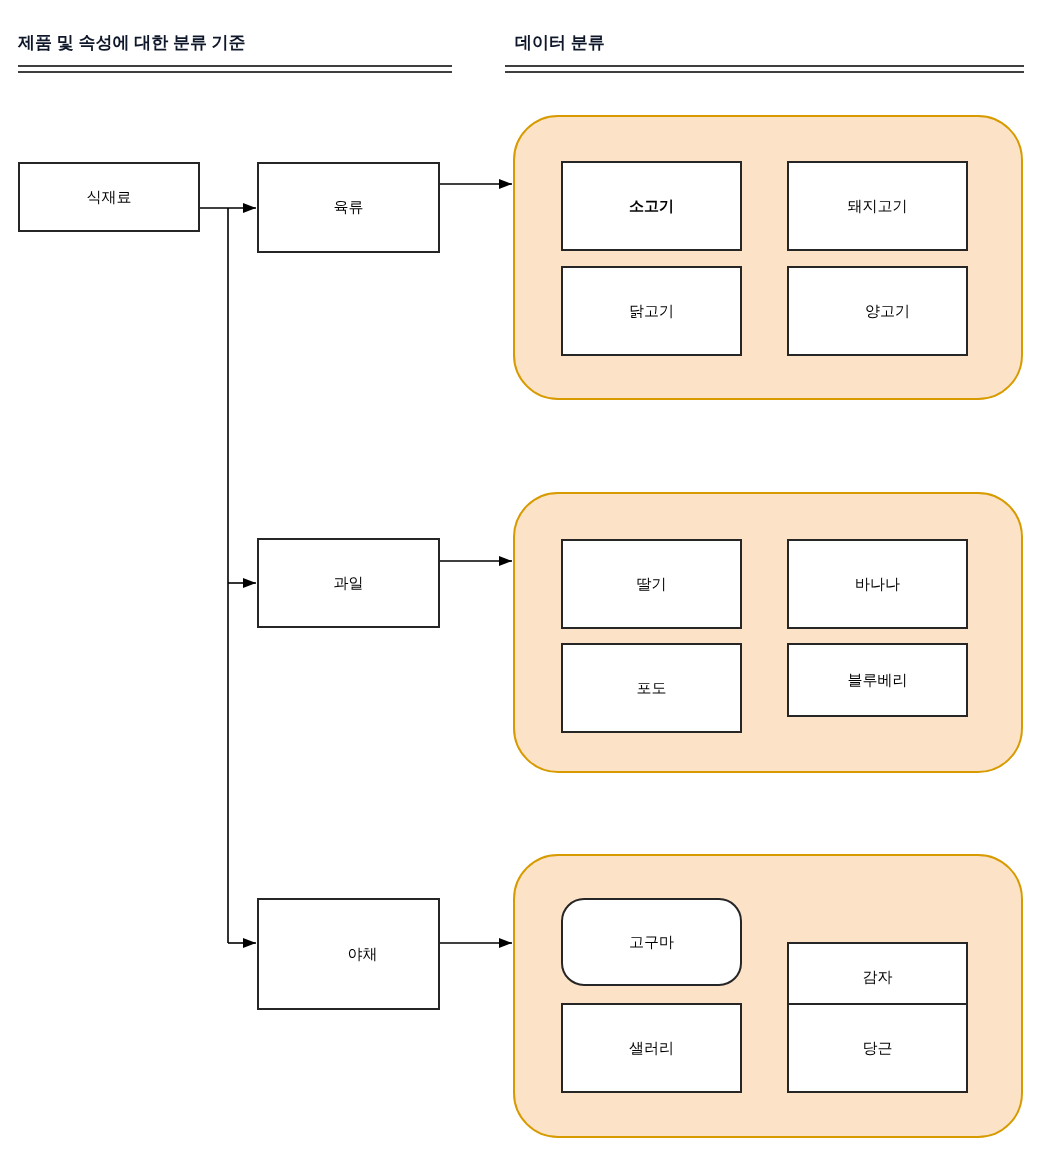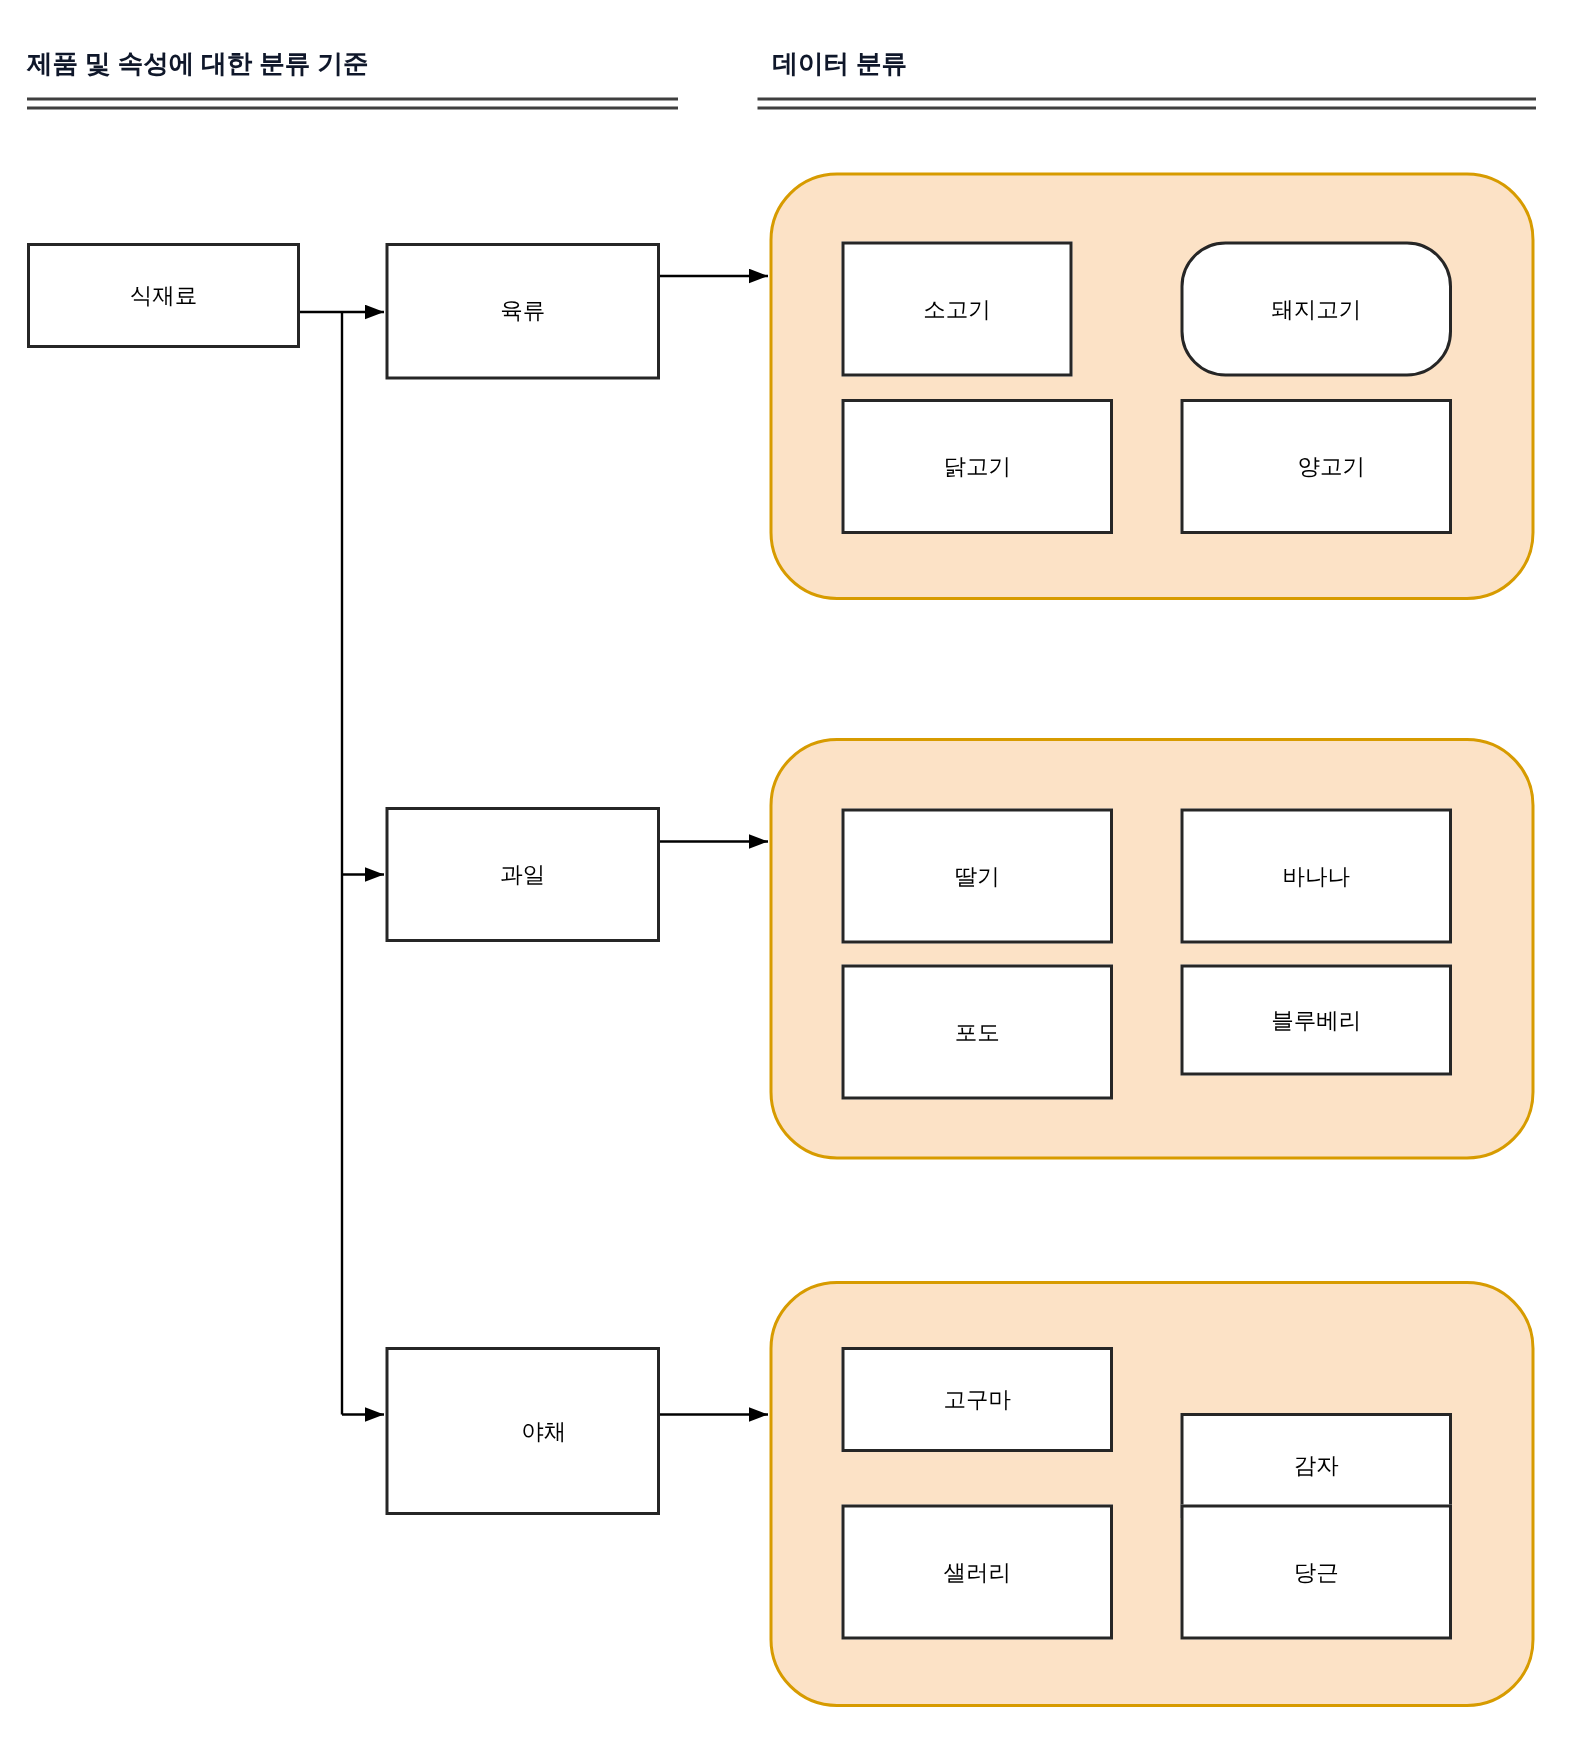--- a/index.html
+++ b/index.html
@@ -82,26 +82,26 @@
   <line x1="440" y1="561" x2="512" y2="561" stroke="#000000" stroke-width="1.6" marker-end="url(#arrow)"></line>
   <line x1="440" y1="943" x2="512" y2="943" stroke="#000000" stroke-width="1.6" marker-end="url(#arrow)"></line>
 </svg>
 
 <div class="node" style="left:18px; top:162px; width:182px; height:70px;">식재료</div>
 
 <div class="node" style="left:257px; top:162px; width:183px; height:91px;">육류</div>
 <div class="node" style="left:257px; top:538px; width:183px; height:90px;">과일</div>
 <div class="node" style="left:257px; top:898px; width:183px; height:112px;padding-left:28px;">야채</div>
 
-<div class="node" style="left:561px; top:161px; width:154px; height:90px;">소고기</div>
-<div class="node" style="left:787px; top:161px; width:181px; height:90px;border-radius:30px;">돼지고기</div>
+<div class="node" style="left:561px; top:161px; width:181px; height:90px;font-weight:bold;">소고기</div>
+<div class="node" style="left:787px; top:161px; width:181px; height:90px;">돼지고기</div>
 <div class="node" style="left:561px; top:266px; width:181px; height:90px;">닭고기</div>
 <div class="node" style="left:787px; top:266px; width:181px; height:90px;padding-left:20px;">양고기</div>
 
 <div class="node" style="left:561px; top:539px; width:181px; height:90px;">딸기</div>
 <div class="node" style="left:787px; top:539px; width:181px; height:90px;">바나나</div>
 <div class="node" style="left:561px; top:643px; width:181px; height:90px;">포도</div>
 <div class="node" style="left:787px; top:643px; width:181px; height:74px;">블루베리</div>
 
-<div class="node" style="left:561px; top:898px; width:181px; height:70px;">고구마</div>
+<div class="node" style="left:561px; top:898px; width:181px; height:88px;border-radius:23px;">고구마</div>
 <div class="node" style="left:787px; top:898px; width:181px; height:70px;margin-top:44px;">감자</div>
 <div class="node" style="left:561px; top:1003px; width:181px; height:90px;">샐러리</div>
 <div class="node" style="left:787px; top:1003px; width:181px; height:90px;">당근</div>
 
 </body></html>

